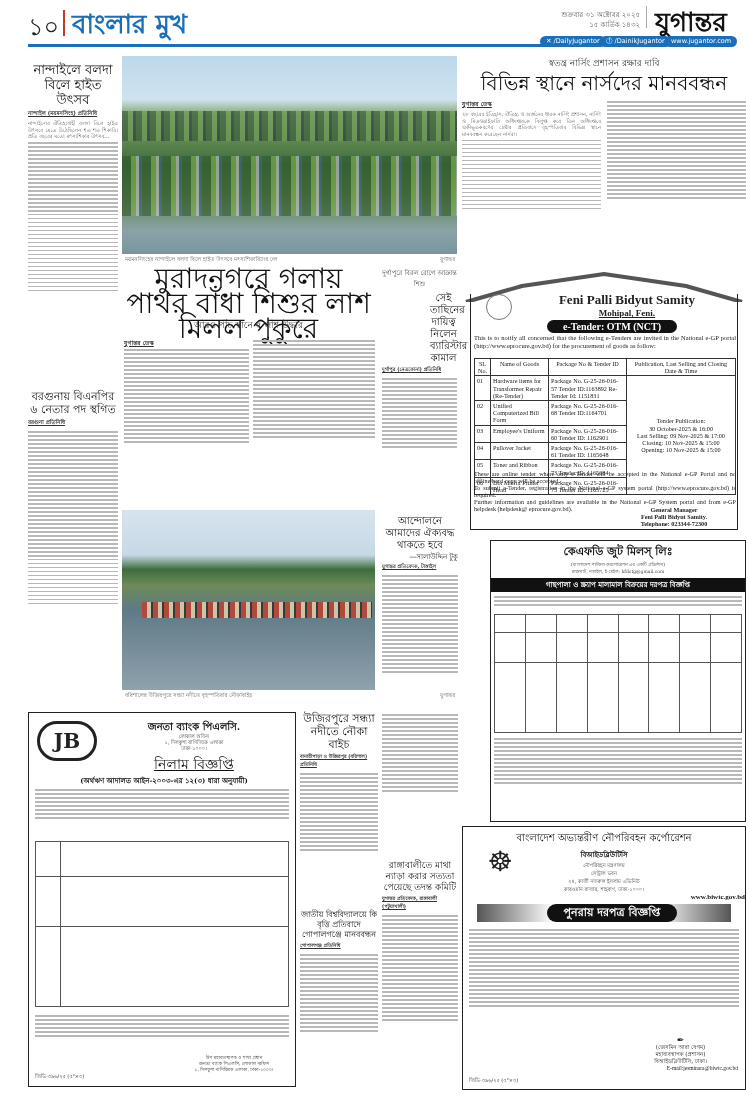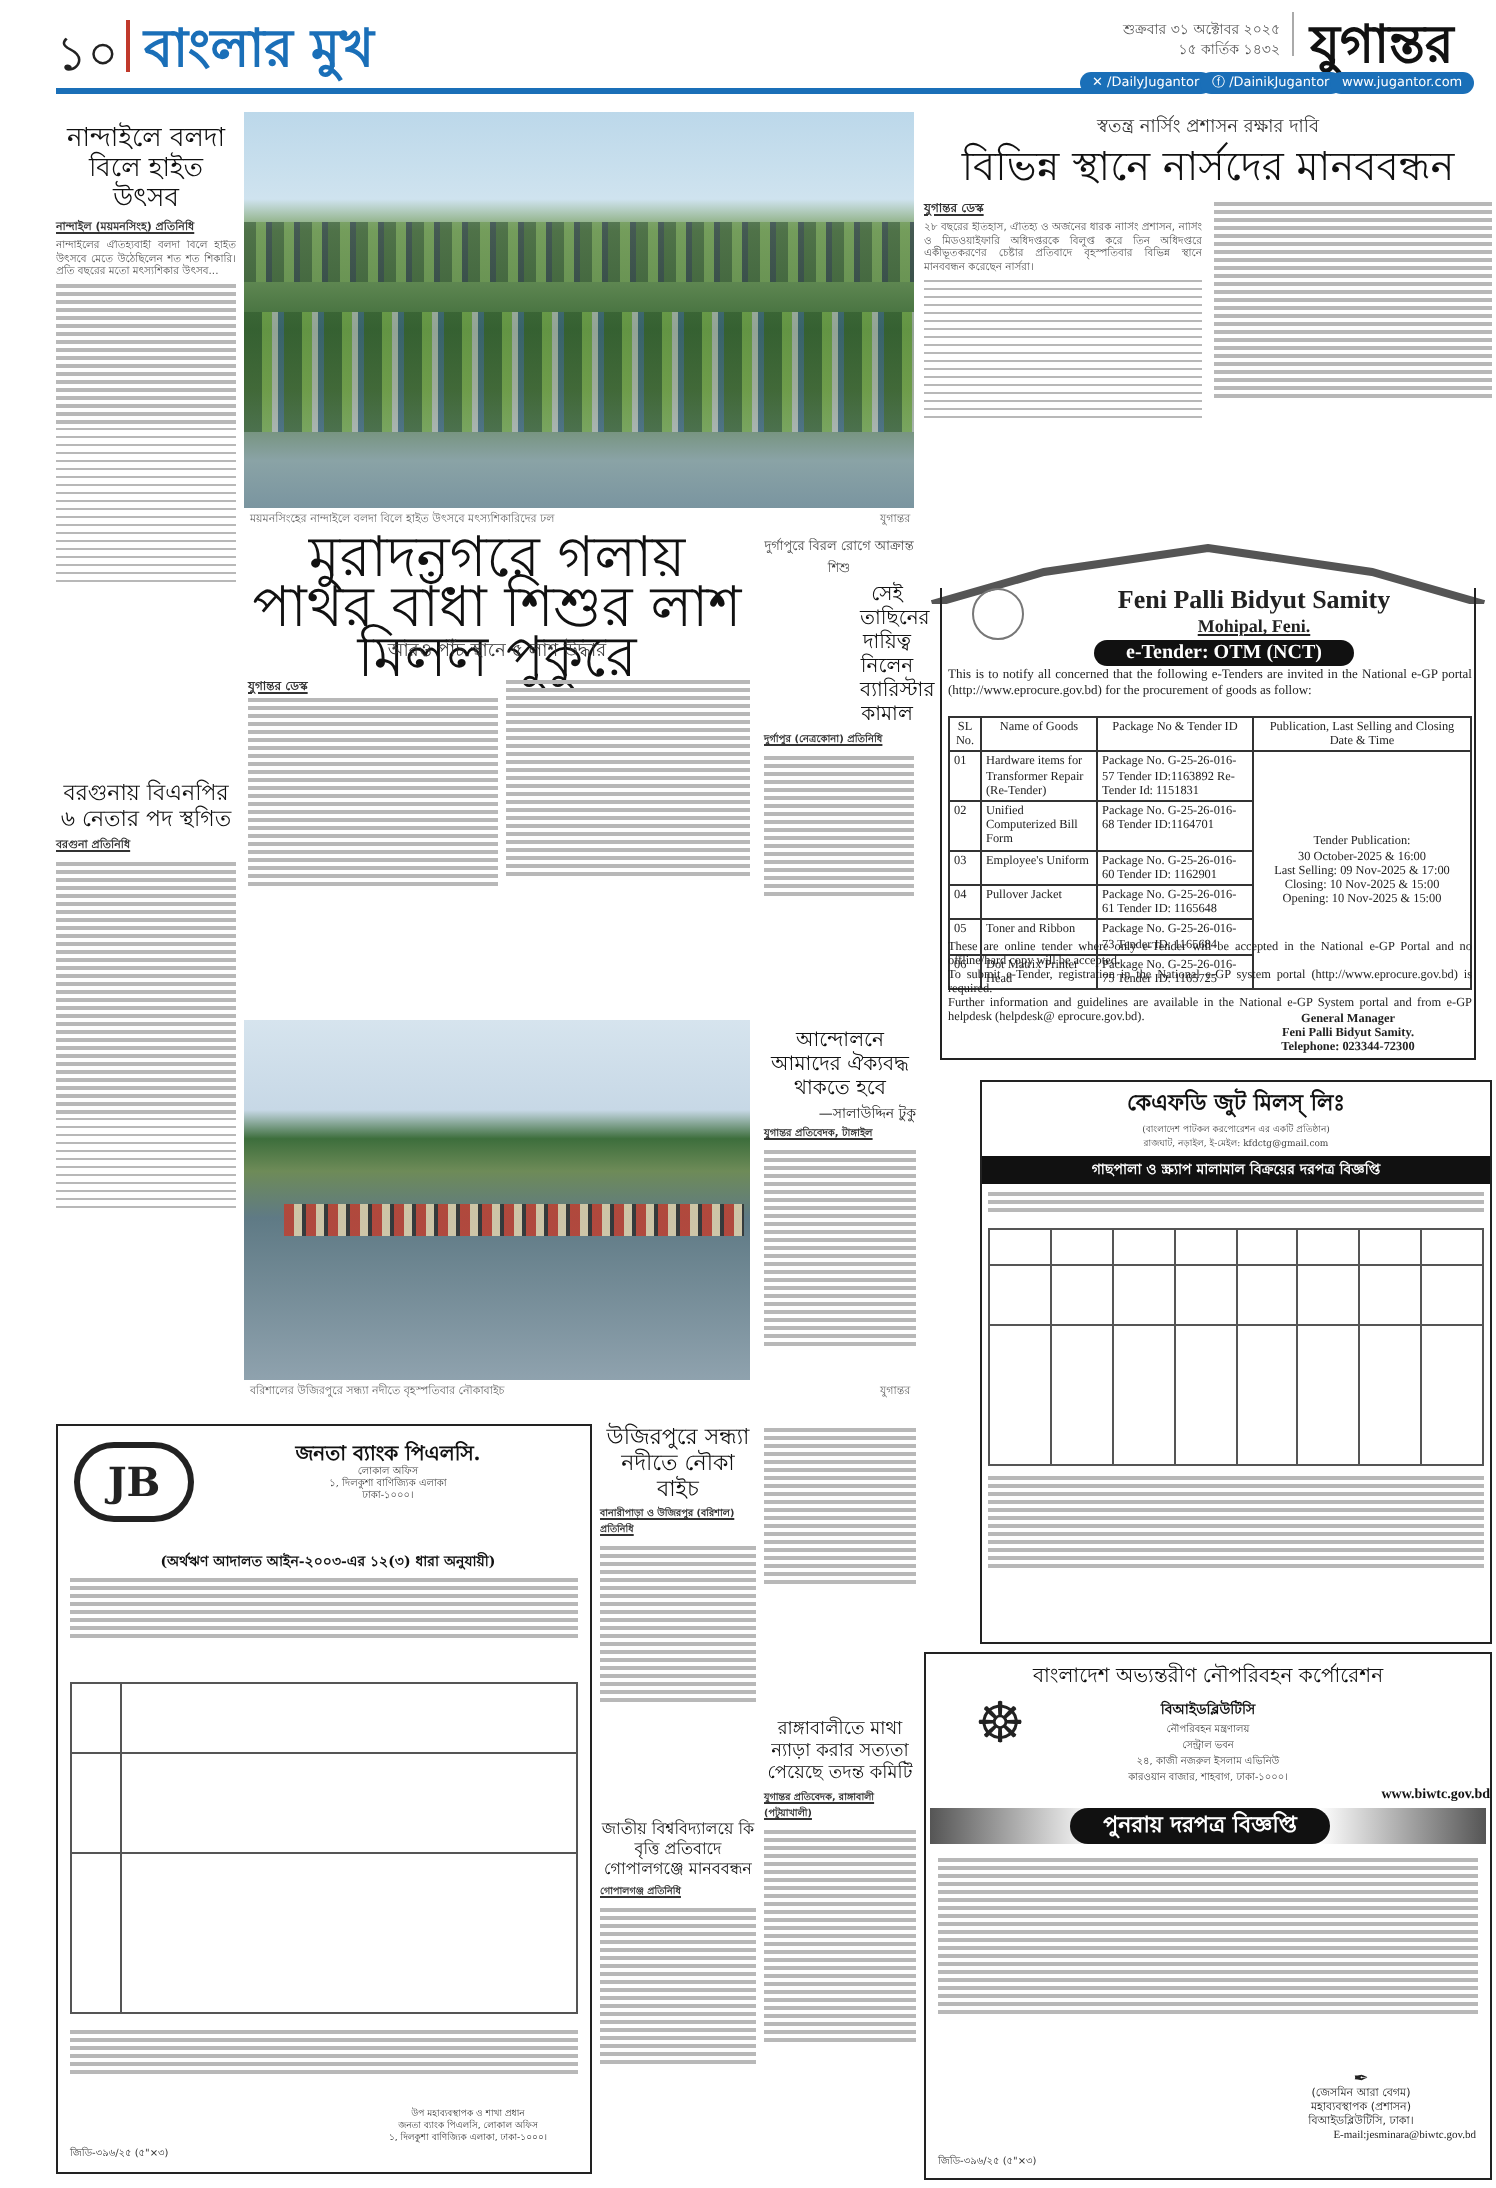--- a/index.html
+++ b/index.html
@@ -234,20 +234,21 @@
 </div>
 
 <div class="abs box" style="left:28px; top:712px; width:268px; height:375px; border-width:1.5px;">
   <div style="position:absolute; left:8px; top:8px; width:60px; height:40px; border:3px solid #222; border-radius:20px; text-align:center; font-size:20px; font-weight:bold; line-height:34px; font-family:'DejaVu Serif',serif;">JB</div>
   <div class="headline" style="position:absolute; left:70px; top:6px; width:190px; font-size:10px; font-weight:bold;">জনতা ব্যাংক পিএলসি.</div>
   <div class="headline" style="position:absolute; left:70px; top:20px; width:190px; font-size:5px; line-height:6px; color:#444;">
     <div>লোকাল অফিস</div>
     <div>১, দিলকুশা বাণিজ্যিক এলাকা</div>
     <div>ঢাকা-১০০০।</div>
   </div>
+  <div class="headline" style="position:absolute; left:70px; top:40px; width:190px; font-size:14px; text-decoration:underline;">নিলাম বিজ্ঞপ্তি</div>
   <div class="headline" style="position:absolute; left:20px; top:62px; width:230px; font-size:7px; font-weight:bold;">(অর্থঋণ আদালত আইন-২০০৩-এর ১২(৩) ধারা অনুযায়ী)</div>
   <div class="txt" style="position:absolute; left:6px; top:74px; width:254px; height:50px;">
     <div class="txtline"></div>
       <div class="txtline"></div>
       <div class="txtline"></div>
       <div class="txtline"></div>
       <div class="txtline"></div>
       <div class="txtline"></div>
       <div class="txtline"></div>
       <div class="txtline"></div>
@@ -574,21 +575,21 @@
   <div class="headline" style="margin-top:3px; font-size:10px;">বাংলাদেশ অভ্যন্তরীণ নৌপরিবহন কর্পোরেশন</div>
   <div style="position:absolute; left:20px; top:18px; width:34px; height:34px; font-size:28px; line-height:34px; text-align:center;">☸</div>
   <div class="headline" style="font-size:7px; font-weight:bold; margin-top:2px;">বিআইডব্লিউটিসি</div>
   <div class="headline" style="font-size:5px; line-height:8px; color:#444;">
     <div>নৌপরিবহন মন্ত্রণালয়</div>
     <div>সেন্ট্রাল ভবন</div>
     <div>২৪, কাজী নজরুল ইসলাম এভিনিউ</div>
     <div>কারওয়ান বাজার, শাহবাগ, ঢাকা-১০০০।</div>
   </div>
   <div class="headline serif" style="font-size:7px; font-weight:bold;">www.biwtc.gov.bd</div>
-  <div style="position:relative; margin:3px 2px; height:18px; background:linear-gradient(90deg,#555,#fff 30%,#fff 70%,#555);">
+  <div style="position:relative; margin:3px 14px; height:18px; background:linear-gradient(90deg,#555,#fff 30%,#fff 70%,#555);">
     <div class="black-bar" style="position:absolute; left:70px; width:130px; height:18px; border-radius:9px; font-size:11px; font-weight:bold; line-height:18px;">পুনরায় দরপত্র বিজ্ঞপ্তি</div>
   </div>
   <div class="txt" style="padding:2px 6px; height:135px;">
     <div class="txtline"></div>
       <div class="txtline"></div>
       <div class="txtline"></div>
       <div class="txtline"></div>
       <div class="txtline"></div>
       <div class="txtline"></div>
       <div class="txtline"></div>

